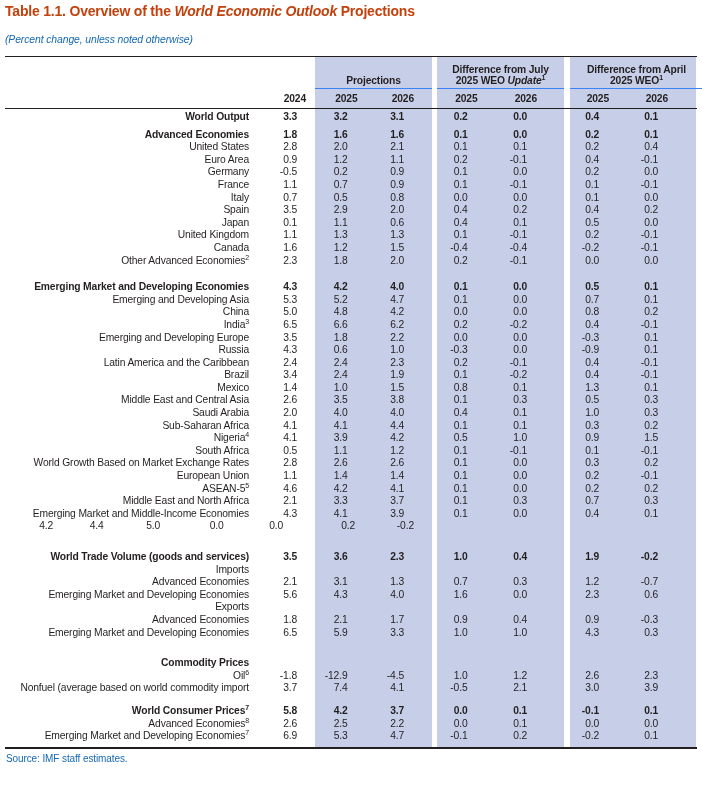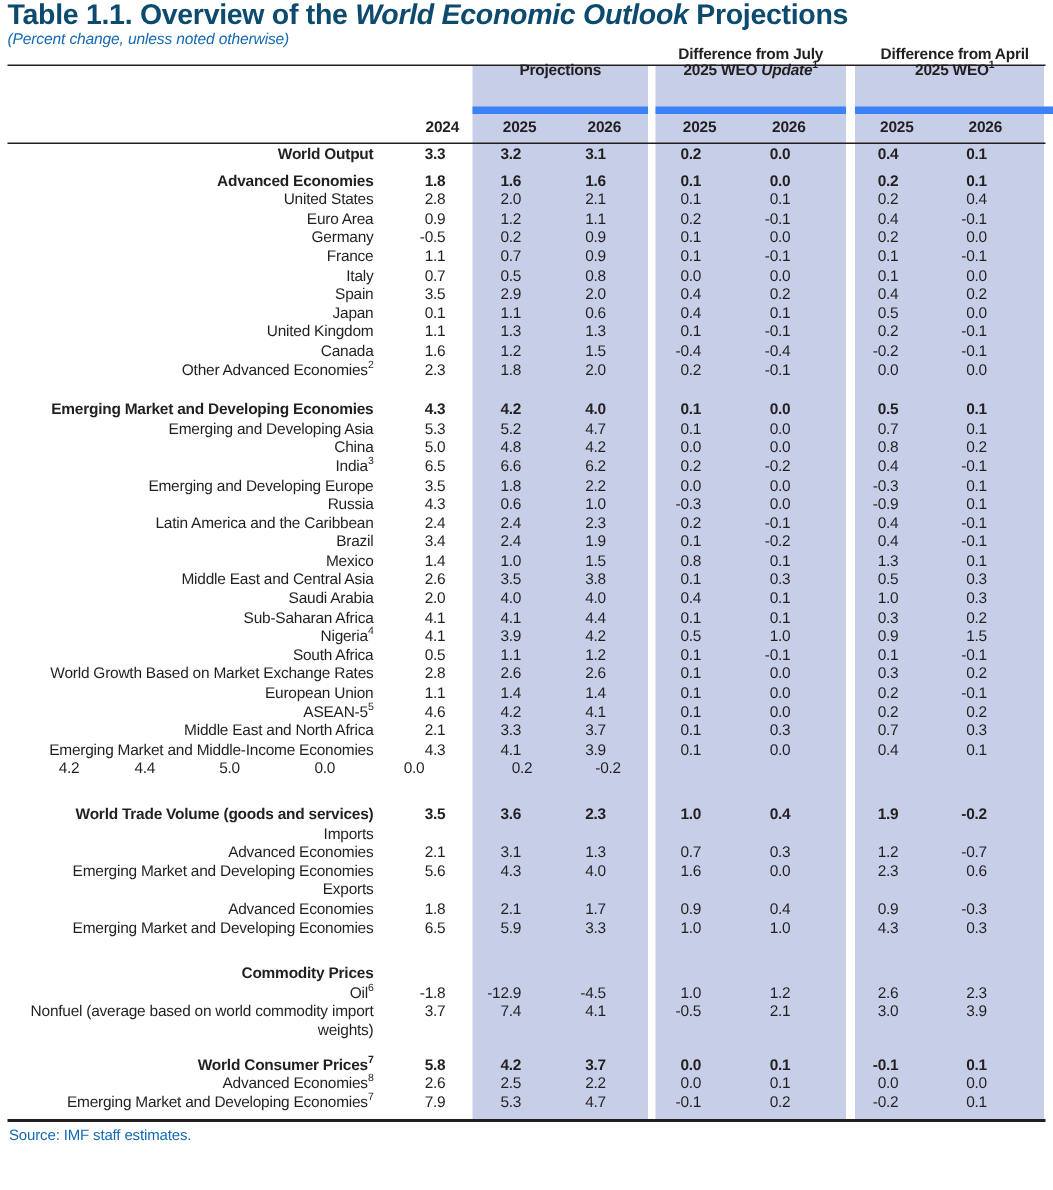--- a/index.html
+++ b/index.html
@@ -6,27 +6,27 @@
   body{
     width:702px;
     font-family:"Liberation Sans","DejaVu Sans",sans-serif;
     color:#231f20;
     -webkit-font-smoothing:antialiased;
   }
   .page{width:702px;box-sizing:border-box;padding:3px 5px 0 5px;}
 
   
   .title{
-    font-size:19px;font-weight:bold;color:#0c4a6e;
+    font-size:14px;font-weight:bold;color:#c2410c;
     letter-spacing:-0.2px;line-height:16px;
   }
   .title i{font-style:italic;}
   .subtitle{
     font-size:10.4px;font-style:italic;color:#1569b3;
-    letter-spacing:-0.1px;line-height:12px;margin-top:2px;
+    letter-spacing:-0.1px;line-height:12px;margin-top:15px;
   }
 
   
   .table-wrap{
     position:relative;
     width:692px;
     margin-top:10px;
     border-top:1.5px solid #231f20;
     border-bottom:2px solid #231f20;
     font-size:10.3px;
@@ -38,21 +38,21 @@
   .band1{left:310px;width:117px;}
   .band2{left:432px;width:127px;}
   .band3{left:565px;width:126px;}
 
   
   .thead{position:relative;height:51px;border-bottom:1.5px solid #231f20;z-index:1;}
   .grp{
     position:absolute;top:2px;bottom:19px;
     display:flex;align-items:flex-end;justify-content:center;
     text-align:center;font-weight:bold;line-height:11.2px;
-    border-bottom:5px solid #3b82f6;padding-bottom:18px;box-sizing:border-box;
+    border-bottom:1px solid #3b82f6;padding-bottom:2px;box-sizing:border-box;
   }
   .grp1{left:310px;width:117px;}
   .grp2{left:432px;width:127px;}
   .grp3{left:565px;width:133px;}
   .grp i{font-style:italic;}
   sup{font-size:7px;vertical-align:super;line-height:0;}
 
   .years-row{
     position:absolute;left:0;right:0;bottom:0;height:19px;
     display:flex;align-items:center;font-weight:bold;
@@ -545,21 +545,21 @@
           <div class="cell label ind-0"><span>Oil</span><sup>6</sup></div>
           <div class="cell num c2024">-1.8</div>
           <div class="cell num p25">-12.9</div>
           <div class="cell num p26">-4.5</div>
           <div class="cell num dj25">1.0</div>
           <div class="cell num dj26">1.2</div>
           <div class="cell num da25">2.6</div>
           <div class="cell num da26">2.3</div>
         </div>
         <div class="row">
-          <div class="cell label ind-0"><span>Nonfuel (average based on world commodity import</span><div class="label2">weights)</div></div>
+          <div class="cell label ind-0"><span>Nonfuel (average based on world commodity import</span></div>
           <div class="cell num c2024">3.7</div>
           <div class="cell num p25">7.4</div>
           <div class="cell num p26">4.1</div>
           <div class="cell num dj25">-0.5</div>
           <div class="cell num dj26">2.1</div>
           <div class="cell num da25">3.0</div>
           <div class="cell num da26">3.9</div>
         </div>
         <div class="row gap-sm bold">
           <div class="cell label ind-0"><span>World Consumer Prices</span><sup>7</sup></div>
@@ -576,21 +576,21 @@
           <div class="cell num c2024">2.6</div>
           <div class="cell num p25">2.5</div>
           <div class="cell num p26">2.2</div>
           <div class="cell num dj25">0.0</div>
           <div class="cell num dj26">0.1</div>
           <div class="cell num da25">0.0</div>
           <div class="cell num da26">0.0</div>
         </div>
         <div class="row">
           <div class="cell label ind-0"><span>Emerging Market and Developing Economies</span><sup>7</sup></div>
-          <div class="cell num c2024">7.9</div>
+          <div class="cell num c2024">6.9</div>
           <div class="cell num p25">5.3</div>
           <div class="cell num p26">4.7</div>
           <div class="cell num dj25">-0.1</div>
           <div class="cell num dj26">0.2</div>
           <div class="cell num da25">-0.2</div>
           <div class="cell num da26">0.1</div>
         </div>
       </div>
 
   </div>

